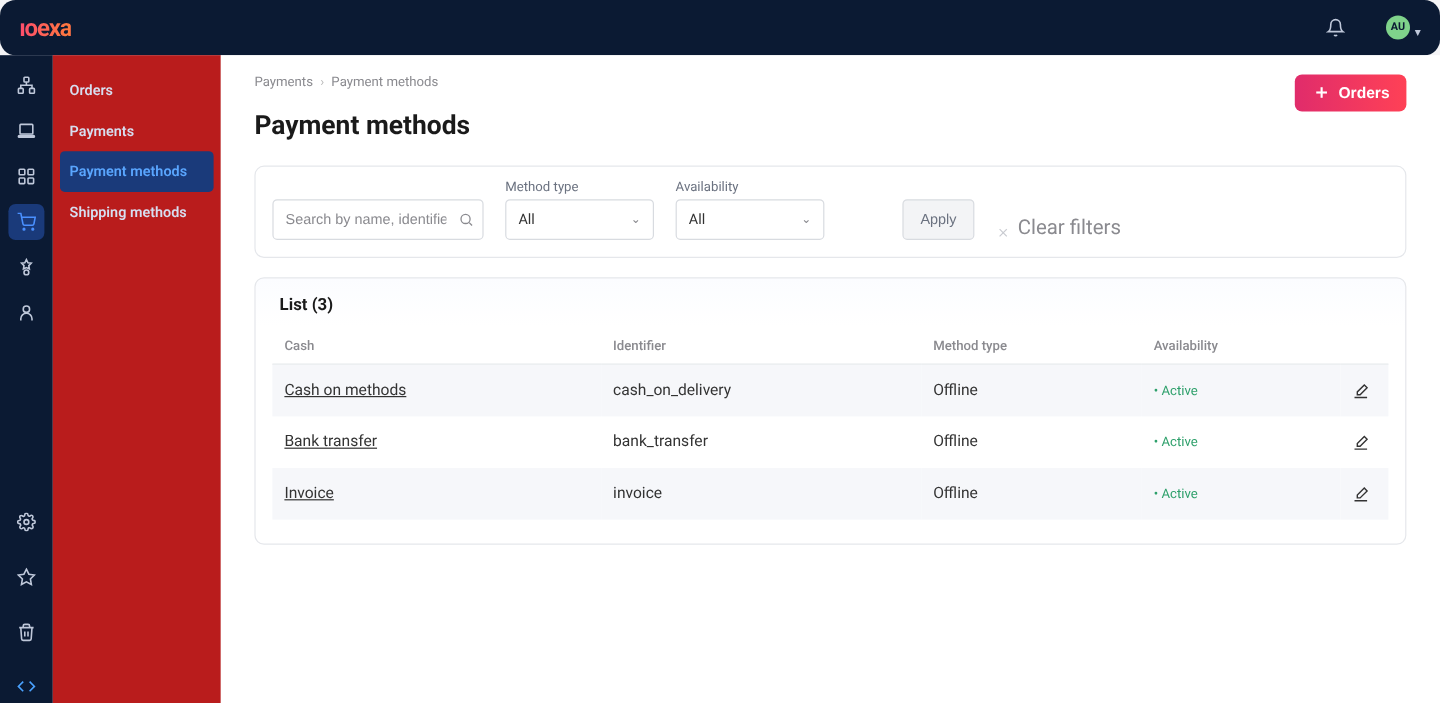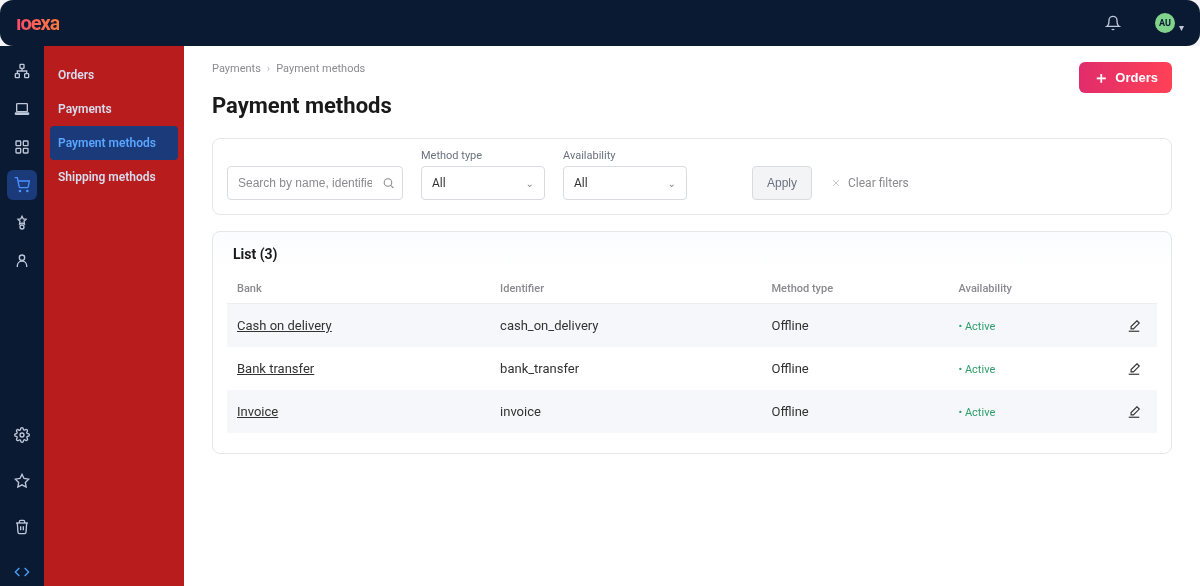--- a/index.html
+++ b/index.html
@@ -195,22 +195,22 @@
 }
 .select .chev { color: #8a8a8f; font-size: 10px; }
 
 .apply-btn {
   height: 34px; padding: 0 14px;
   border: 1px solid #d8dbe0; border-radius: 4px;
   background: #f3f4f6; color: #6b7280;
   font-size: 12px; cursor: pointer; margin-left: 47px;
 }
 .clear-filters {
-  display:flex; align-items:center; gap:6px;
-  font-size: 12px; color: #8a8a8f; cursor: pointer;
+  display:flex; align-items:flex-end; gap:6px;
+  font-size: 17px; color: #8a8a8f; cursor: pointer;
   height:34px;
 }
 .clear-filters .xicon { color:#c8cad0; }
 
 
 .list-card {
   border: 1px solid #e5e7eb;
   border-radius: 8px;
   margin-top: 16px;
   padding: 14px 14px 20px;
@@ -394,30 +394,30 @@
           </span>
           <span>Clear filters</span>
         </div>
       </div>
 
       <div class="list-card">
         <div class="list-title">List (3)</div>
         <table class="table">
           <thead>
             <tr>
-              <th>Bank</th>
+              <th>Cash</th>
               <th>Identifier</th>
               <th>Method type</th>
               <th>Availability</th>
               <th></th>
             </tr>
           </thead>
           <tbody id="list-body">
               <tr>
-                <td><span class="name-cell">Cash on delivery</span></td>
+                <td><span class="name-cell">Cash on methods</span></td>
                 <td>cash_on_delivery</td>
                 <td>Offline</td>
                 <td><span class="status-dot">Active</span></td>
                 <td class="edit-cell">
                   <svg width="14" height="14" viewBox="0 0 24 24" fill="none" stroke="currentColor" stroke-width="2">
                     <path d="M17 3l4 4-10 10H7v-4L17 3z"></path>
                     <path d="M3 21h18"></path>
                   </svg>
                 </td>
               </tr>

